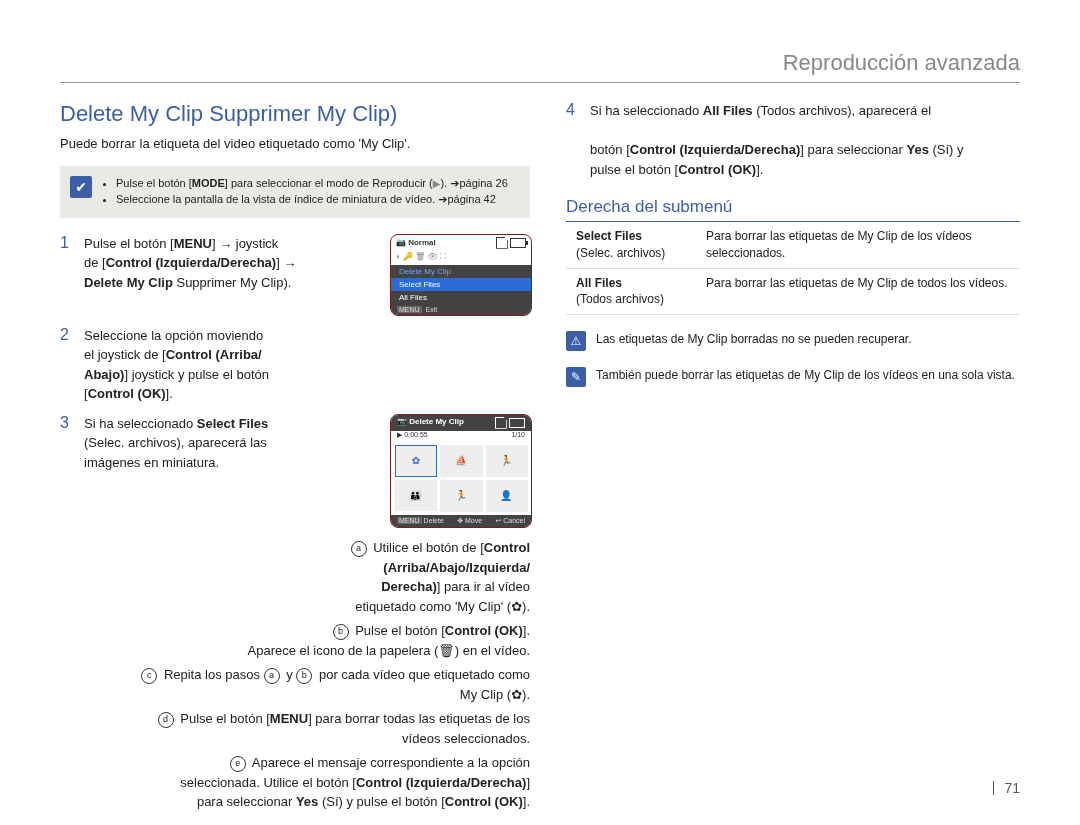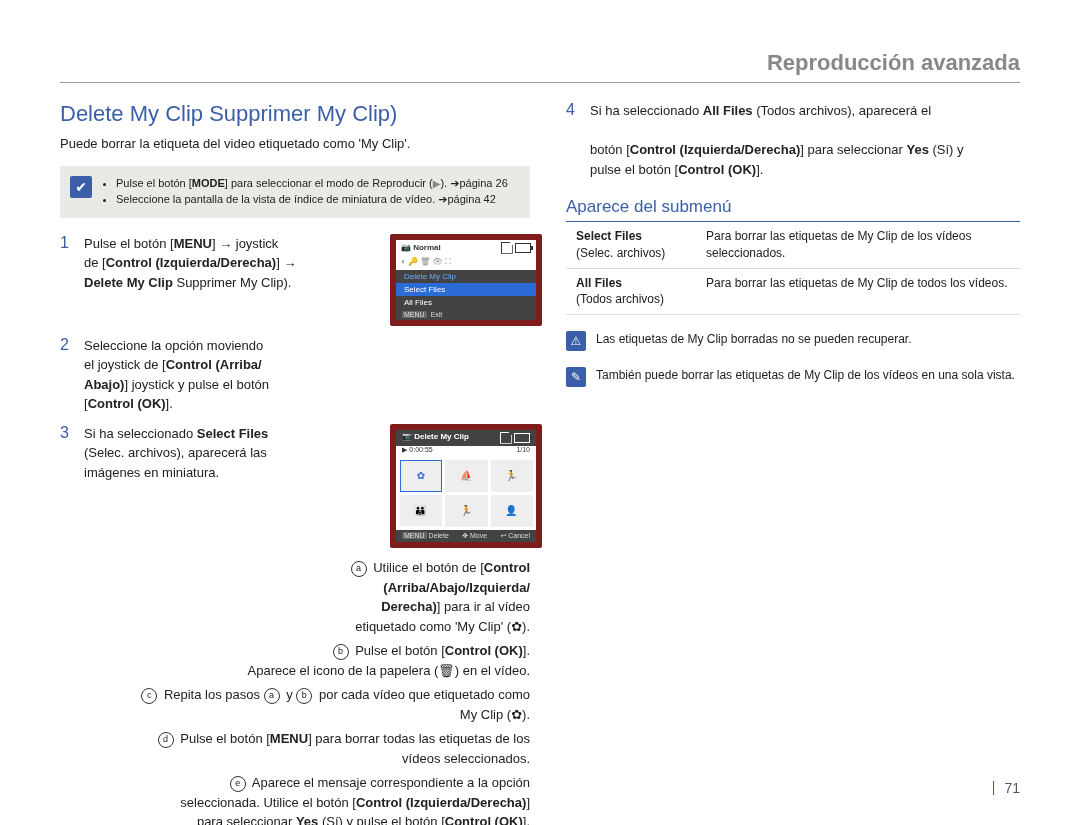--- a/index.html
+++ b/index.html
@@ -16,21 +16,20 @@
   .page {
     padding: 50px 60px 30px 60px;
   }
   .top-header {
     text-align: right;
     color: #888;
     font-size: 22px;
     border-bottom: 1px solid #999;
     padding-bottom: 6px;
     margin-bottom: 18px;
-    font-weight: bold;
   }
   .columns {
     display: flex;
     gap: 36px;
   }
   .col-left { width: 470px; flex-shrink: 0; }
   .col-right { flex: 1; }
   h1.section-title {
     color: #3a5ea8;
     font-weight: normal;
@@ -70,22 +69,22 @@
   }
   .step-body {
     flex: 1;
     font-size: 13px;
     line-height: 1.5;
   }
   .step-body b { font-weight: bold; }
   .lcd-wrap { width: 140px; flex-shrink: 0; }
   .lcd {
     width: 140px;
-    border: 6px solid #7f1d1d;
-    border-radius: 2px;
+    border: 1px solid #7f1d1d;
+    border-radius: 8px;
     background: #fff;
     font-size: 8px;
     color: #333;
     overflow: hidden;
   }
   .lcd .lcd-top {
     display: flex; justify-content: space-between; align-items: center;
     padding: 2px 5px;
   }
   .lcd .lcd-icons {
@@ -334,21 +333,21 @@
       <div class="step-row">
         <div class="step-num">4</div>
         <div class="step-body">
           <span>Si ha seleccionado </span><b>All Files</b><span> (Todos archivos), aparecerá el</span><br>
           <br>
           <span>botón [</span><b>Control (Izquierda/Derecha)</b><span>] para seleccionar </span><b>Yes</b><span> (Sí) y</span><br>
           <span>pulse el botón [</span><b>Control (OK)</b><span>].</span>
         </div>
       </div>
 
-      <div class="sub-heading">Aparece del submenú</div>
+      <div class="sub-heading">Derecha del submenú</div>
       <table class="opt">
         <tbody>
         <tr>
           <td><b>Select Files</b><br><span>(Selec. archivos)</span></td>
           <td>Para borrar las etiquetas de My Clip de los vídeos seleccionados.</td>
         </tr>
         <tr>
           <td><b>All Files</b><br><span>(Todos archivos)</span></td>
           <td>Para borrar las etiquetas de My Clip de todos los vídeos.</td>
         </tr>

